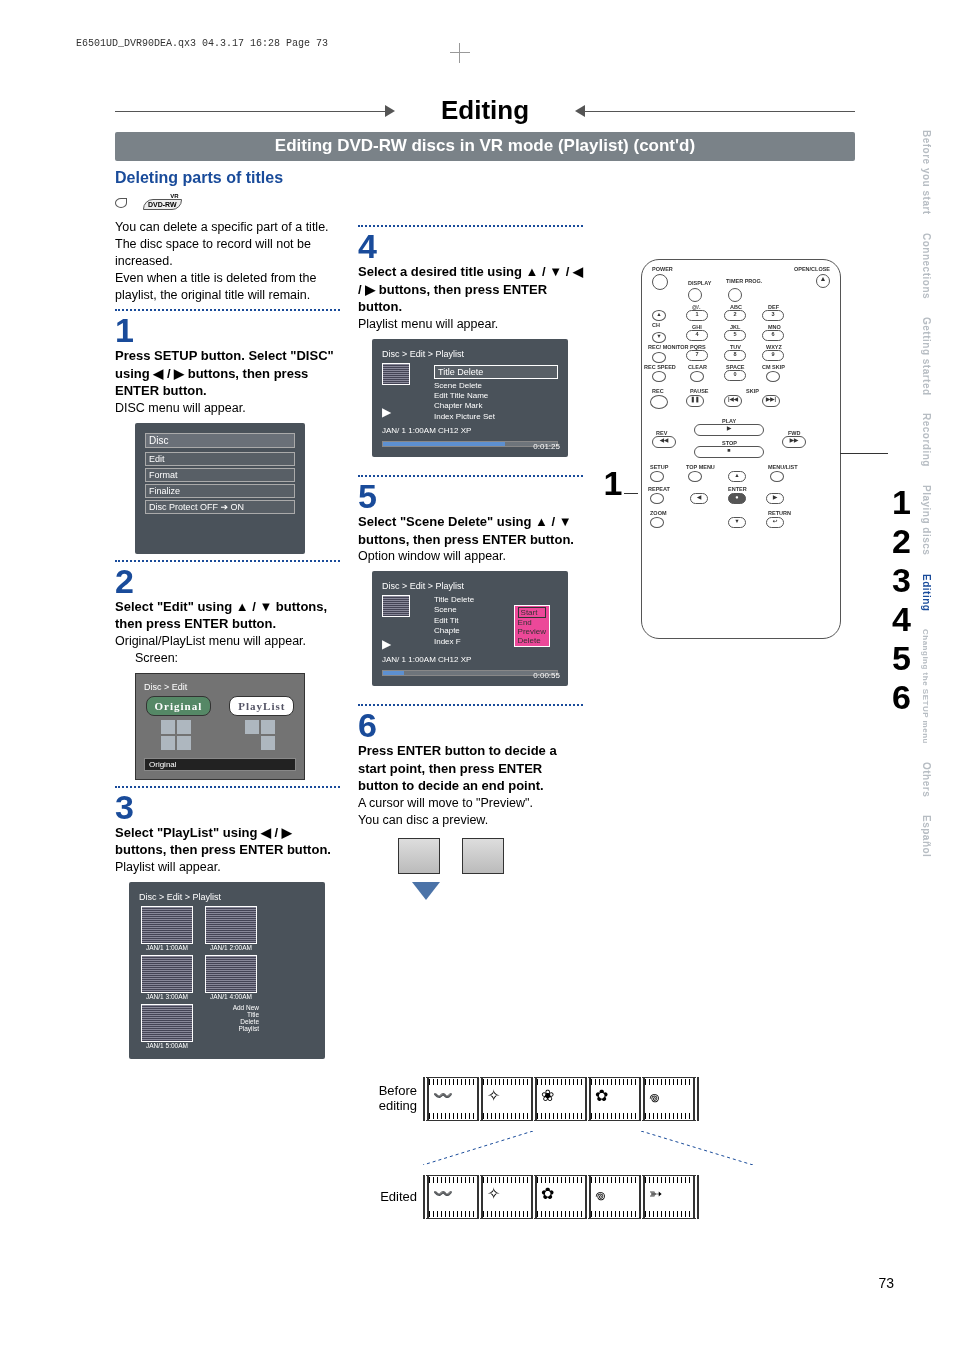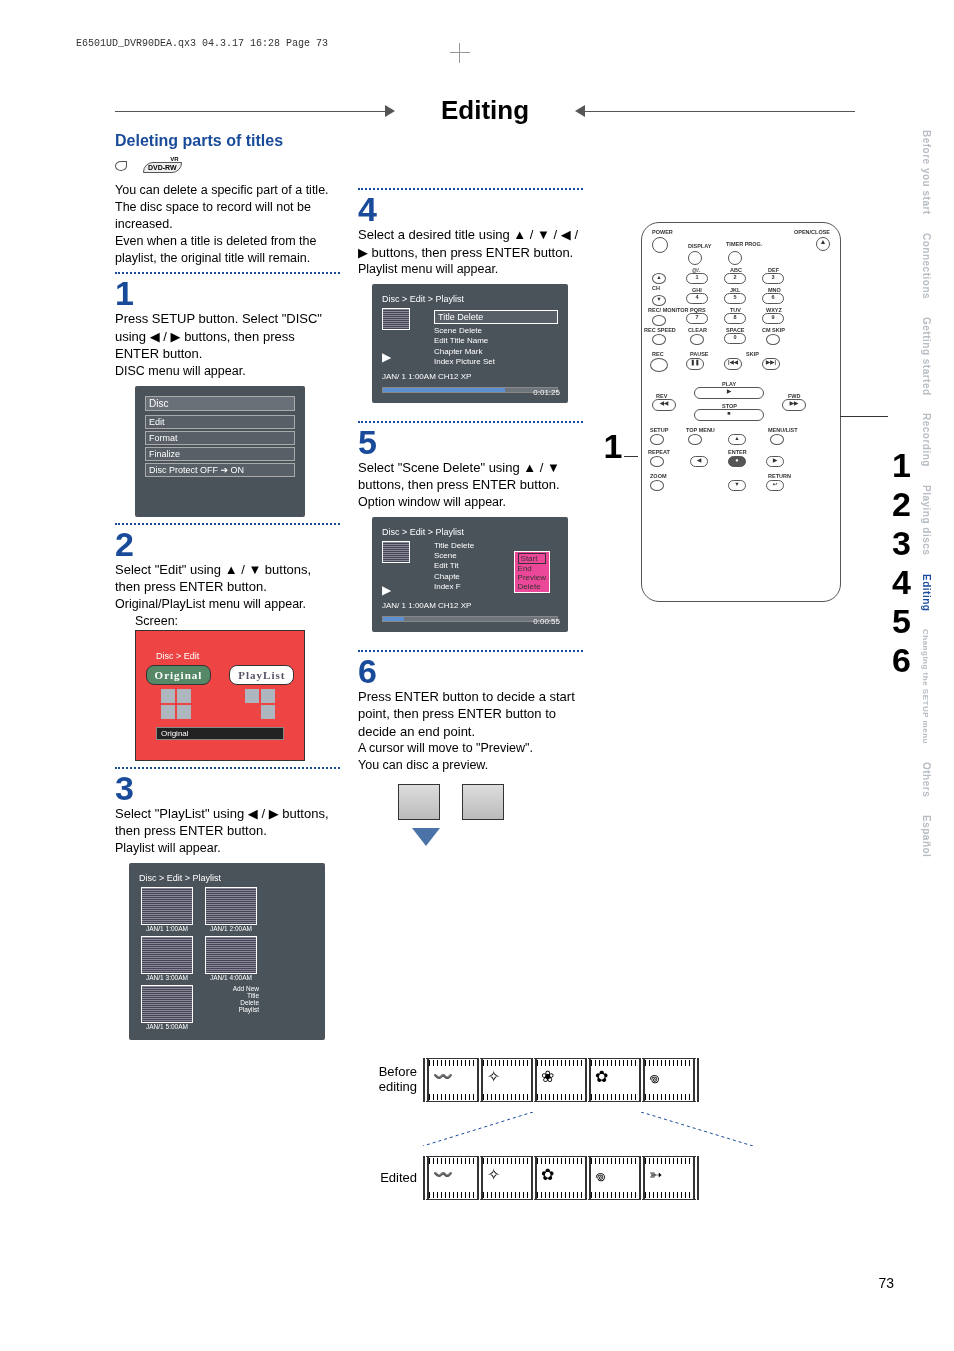--- a/index.html
+++ b/index.html
@@ -100,43 +100,43 @@
     border: none; border-top: 2px dotted #194b9a;
     margin: 6px 0 2px;
   }
   .big-num {
     color: #194b9a;
     font-size: 34px;
     font-weight: bold;
     line-height: 1;
   }
   .step-head {
-    font-size: 13px; font-weight: normal; line-height: 1.35;
+    font-size: 13px; font-weight: bold; line-height: 1.35;
   }
 
   .screen-box {
     background: #4a525a; color: #fff; font-size: 9px;
     border-radius: 2px; padding: 10px; margin-top: 6px;
     position: relative;
   }
   .screen-box .title-row { font-weight: normal; margin-bottom: 4px; font-size:10px; }
   .screen-box .menu-item { border: 1px solid #aaa; padding: 1px 3px; margin: 2px 0; background: rgba(255,255,255,0.08); }
   .screen-box .status-bar { height: 6px; background: linear-gradient(to right, #5d90d0 70%, rgba(255,255,255,0.2) 70%); margin-top: 6px; border:1px solid #888; }
   .screen-box .time-right { position:absolute; right:8px; bottom:6px; font-size:8px; }
   .screen-box .bottom-left { font-size:8px; margin-top:4px; }
   .screen-box .thumb { width:28px; height:22px; background: repeating-linear-gradient(#889 0 1px, #445 1px 2px); border:1px solid #fff; display:inline-block; vertical-align:top; }
 
   .screen-grid { display:flex; flex-wrap:wrap; gap:4px 8px; }
   .thumb-cell { width:56px; text-align:center; }
   .thumb-cell .thumb { width:52px; height:38px; }
   .thumb-cell .lbl { font-size:6.5px; white-space:nowrap; }
 
   .orig-play-box {
-    background:#ef4444; border:1px solid #333; color:#fff; font-size:9px;
-    padding: 20px; 
+    background:#737373; border:1px solid #333; color:#fff; font-size:9px;
+    padding: 8px; margin-top:6px;
   }
   .orig-play-row { display:flex; gap:18px; margin-bottom:8px; justify-content:center;}
   .orig-play-row .tab { background:#586; border:1px solid #333; padding:3px 8px; border-radius:8px; font-family:serif; font-weight:bold; font-size:11px; letter-spacing:1px; }
   .orig-play-row .tab.inactive { background:#fff; color:#556; }
   .orig-play-row .swatch { width:34px; height:30px; margin: 4px auto 0; }
   .swatch-grid { display:grid; grid-template-columns: repeat(2, 14px); grid-template-rows: repeat(2,14px); gap:2px;}
   .swatch-grid > span { background:#aeb7bf; }
   .orig-label { background:#222; border:1px solid #888; padding:1px 4px; font-size:8px; }
 
   
@@ -207,20 +207,21 @@
 <div class="crop-mark crop-top"></div>
 
 <div class="page-content">
 
   <div class="banner-chapter">
     <span class="line-left"></span><span class="arrow-left"></span>
     <span>Editing</span>
     <span class="arrow-right"></span><span class="line-right"></span>
   </div>
 
+  <div class="banner-section">Editing DVD-RW discs in VR mode (Playlist) (cont'd)</div>
 
   <div class="subtitle">Deleting parts of titles</div>
 
   <div style="margin-bottom:6px;">
     <span class="eye-shape"></span><span class="dvd-rw-badge">DVD-RW</span>
   </div>
 
   <div class="columns">
 
     <div class="col-left">

